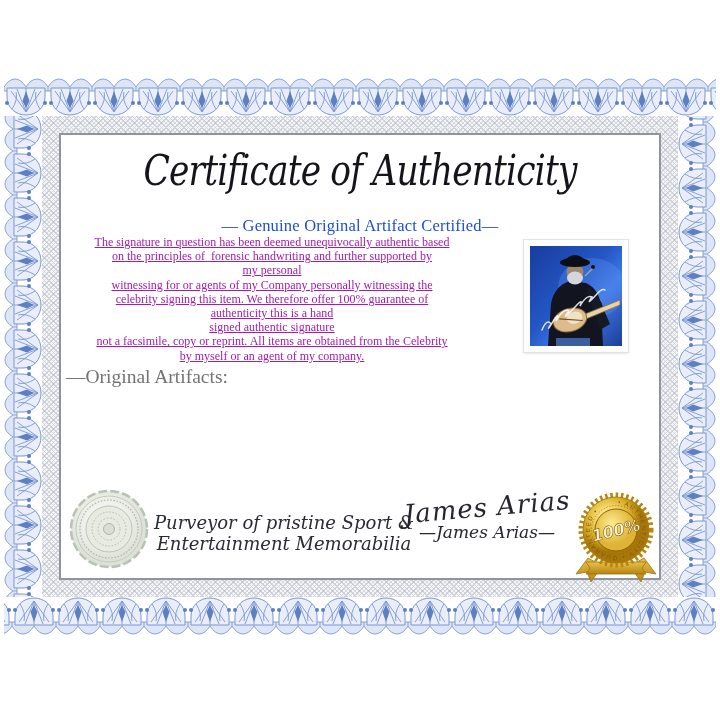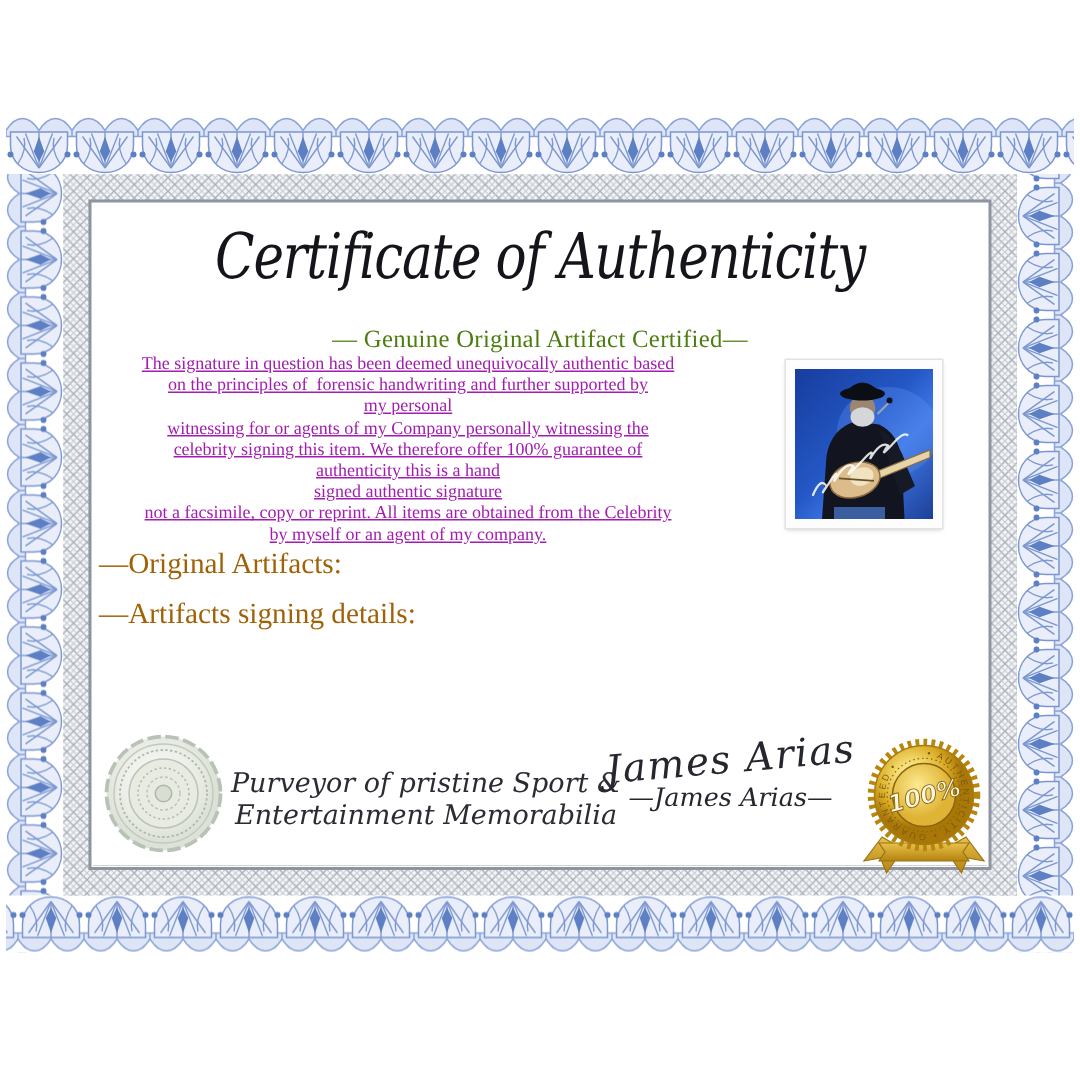--- a/index.html
+++ b/index.html
@@ -4,24 +4,24 @@
 <style>
   html,body{margin:0;padding:0;width:720px;height:720px;background:#ffffff;overflow:hidden;}
   .page{position:relative;width:600px;height:720px;background:#ffffff;font-family:"Liberation Serif",serif;}
   .certificate{position:absolute;left:4px;top:78px;width:712px;height:557px;}
   .frame{position:absolute;left:0;top:0;}
   .interior{position:absolute;left:58px;top:58px;width:596px;height:441px;background:#ffffff;}
   .title{position:absolute;left:0;top:10px;width:100%;text-align:center;
          font-family:"DejaVu Serif",serif;font-style:italic;font-weight:500;
          font-size:42px;color:#14141a;transform:scaleX(.82);letter-spacing:-1px;}
   .subtitle{position:absolute;left:0;top:80px;width:100%;text-align:center;
-         font-size:16.5px;color:#4d7c0f;letter-spacing:.2px;}
+         font-size:16.5px;color:#1d4ed8;letter-spacing:.2px;}
   .body-text{position:absolute;left:0;top:99px;width:420px;text-align:center;
          white-space:pre;font-size:12px;line-height:14.2px;color:#a21caf;font-weight:500;text-decoration:underline;}
-  .sec-label{position:absolute;left:4px;font-size:19.5px;color:#a16207;}
+  .sec-label{position:absolute;left:4px;font-size:19.5px;color:#737373;}
   .lbl1{top:230px;} .lbl2{top:263px;}
   .photo{position:absolute;left:462px;top:104px;width:104px;height:112px;background:#fdfdfd;
          box-shadow:0 0 0 1px #e3e3e6,0 1px 3px rgba(0,0,0,.18);}
   .photo svg{position:absolute;left:6px;top:6px;}
   .seal{position:absolute;left:6px;top:352px;width:82px;height:82px;}
   .company{position:absolute;left:32px;top:372px;width:380px;text-align:center;color:#2b2b33;}
   .company-name{font-family:"DejaVu Serif",serif;font-style:italic;font-size:19px;}
   .company-tagline{font-family:"DejaVu Serif",serif;font-style:italic;font-size:18px;margin-top:4px;}
   .sigblock{position:absolute;left:300px;top:356px;width:250px;text-align:center;color:#26262e;}
   .sig-script{font-family:"DejaVu Serif",serif;font-style:italic;font-size:26px;
@@ -89,21 +89,20 @@
 on the principles of  forensic handwriting and further supported by
 my personal
 witnessing for or agents of my Company personally witnessing the
 celebrity signing this item. We therefore offer 100% guarantee of
 authenticity this is a hand
 signed authentic signature
 not a facsimile, copy or reprint. All items are obtained from the Celebrity
 by myself or an agent of my company.</div>
 
       <div class="sec-label lbl1">—Original Artifacts:</div>
-      <div class="sec-label lbl2">—Artifacts signing details:</div>
 
       <div class="photo">
         <svg width="92" height="100" viewBox="0 0 92 100" xmlns="http://www.w3.org/2000/svg">
           <defs>
             <linearGradient id="stage" x1="0" y1="0" x2="1" y2="1">
               <stop offset="0" stop-color="#173d9e"></stop>
               <stop offset="0.45" stop-color="#2457c5"></stop>
               <stop offset="0.65" stop-color="#3f79e8"></stop>
               <stop offset="1" stop-color="#1c3f96"></stop>
             </linearGradient>

